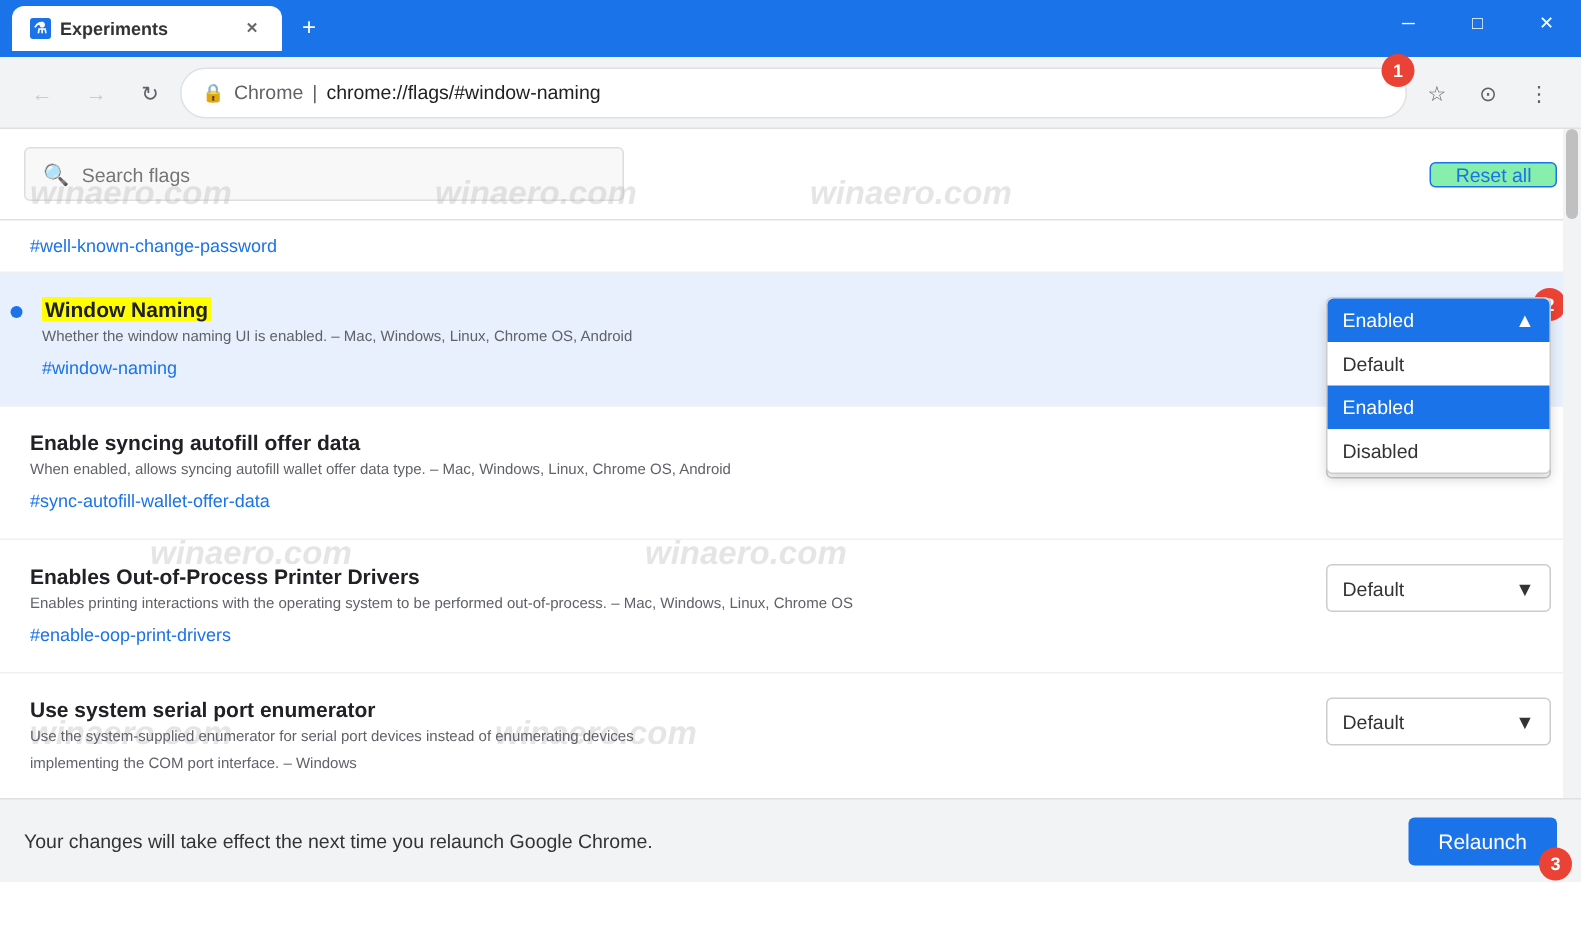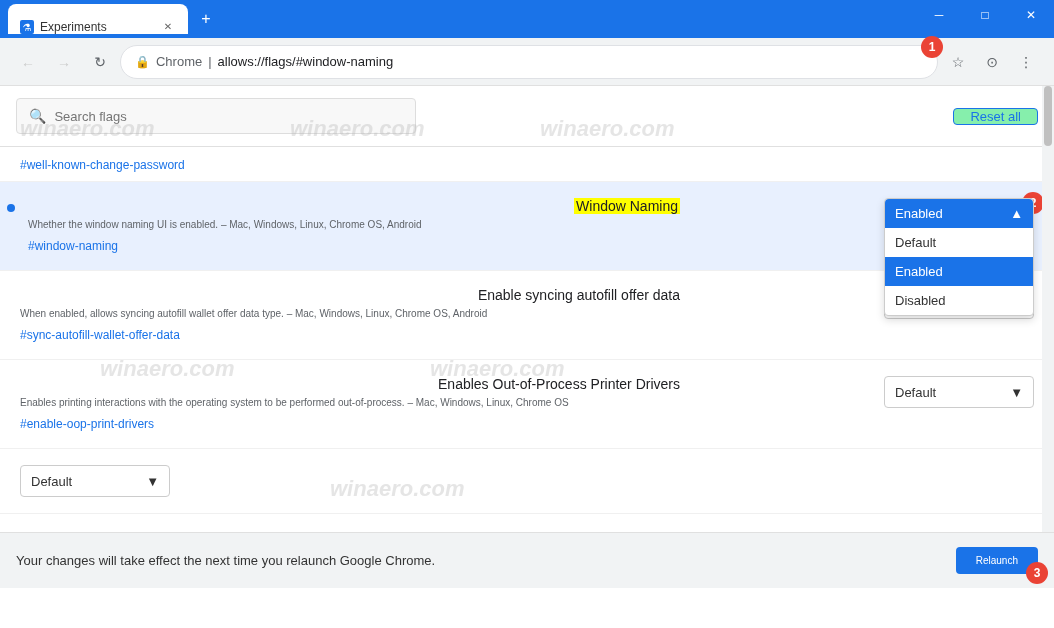--- a/index.html
+++ b/index.html
@@ -16,26 +16,27 @@
     }
     .titlebar-left {
       display: flex;
       align-items: center;
       height: 38px;
     }
     .tab {
       background: #fff;
       height: 30px;
       display: flex;
-      align-items: flex-end;
+      align-items: center;
       padding: 0 12px;
       border-radius: 8px 8px 0 0;
       margin-left: 8px;
       gap: 6px;
       min-width: 180px;
+      font-weight: bold;
     }
     .tab-favicon {
       width: 14px; height: 14px;
       background: #1a73e8;
       border-radius: 2px;
       display: flex; align-items: center; justify-content: center;
     }
     .tab-favicon::before {
       content: '⚗';
       font-size: 10px;
@@ -159,24 +160,23 @@
       padding: 16px 20px;
       border-bottom: 1px solid #f0f0f0;
       display: flex;
       align-items: flex-start;
       justify-content: space-between;
       position: relative;
     }
     .flag-info { flex: 1; padding-right: 20px; max-width: 680px; }
     .flag-name {
       font-size: 14px;
-      font-weight: 400;
+      font-weight: 700;
       color: #202124;
       margin-bottom: 4px;
-      text-align: right;
     }
     .flag-desc {
       font-size: 10px;
       color: #5f6368;
       margin-bottom: 4px;
       line-height: 1.4;
     }
     .flag-anchor {
       font-size: 12px;
       color: #1a73e8;
@@ -265,21 +265,21 @@
     .bottom-msg {
       font-size: 13px;
       color: #333;
     }
     .relaunch-btn {
       background: #1a73e8;
       color: white;
       border: none;
       border-radius: 4px;
       padding: 8px 20px;
-      font-size: 10px;
+      font-size: 14px;
       font-weight: 500;
       cursor: pointer;
       position: relative;
     }
     .badge-3 {
       position: absolute;
       right: -10px; bottom: -10px;
       width: 22px; height: 22px;
       background: #ea4335;
       border-radius: 50%;
@@ -349,21 +349,21 @@
 </div>
 
 <div class="navbar">
   <div class="nav-btn disabled">←</div>
   <div class="nav-btn disabled">→</div>
   <div class="nav-btn">↻</div>
   <div class="address-bar">
     <span class="lock-icon">🔒</span>
     <span class="address-chrome">Chrome</span>
     <span style="color:#5f6368;font-size:13px">|</span>
-    <span class="address-text">allows://flags/#window-naming</span>
+    <span class="address-text">chrome://flags/#window-naming</span>
     <div class="badge-1">1</div>
   </div>
   <div class="nav-right">
     <div class="nav-btn">☆</div>
     <div class="nav-btn">⊙</div>
     <div class="nav-btn">⋮</div>
   </div>
 </div>
 
 <div class="content-area">
@@ -442,20 +442,25 @@
       </div>
       <div class="flag-ctrl">
         <div class="dropdown-btn">
           <span>Default</span>
           <span>▼</span>
         </div>
       </div>
     </div>
 
     <div class="flag-item">
+      <div class="flag-info">
+        <div class="flag-name">Use system serial port enumerator</div>
+        <div class="flag-desc">Use the system-supplied enumerator for serial port devices instead of enumerating devices</div>
+        <div class="flag-desc">implementing the COM port interface. – Windows</div>
+      </div>
       <div class="flag-ctrl">
         <div class="dropdown-btn">
           <span>Default</span>
           <span>▼</span>
         </div>
       </div>
     </div>
 
   </div>
 

